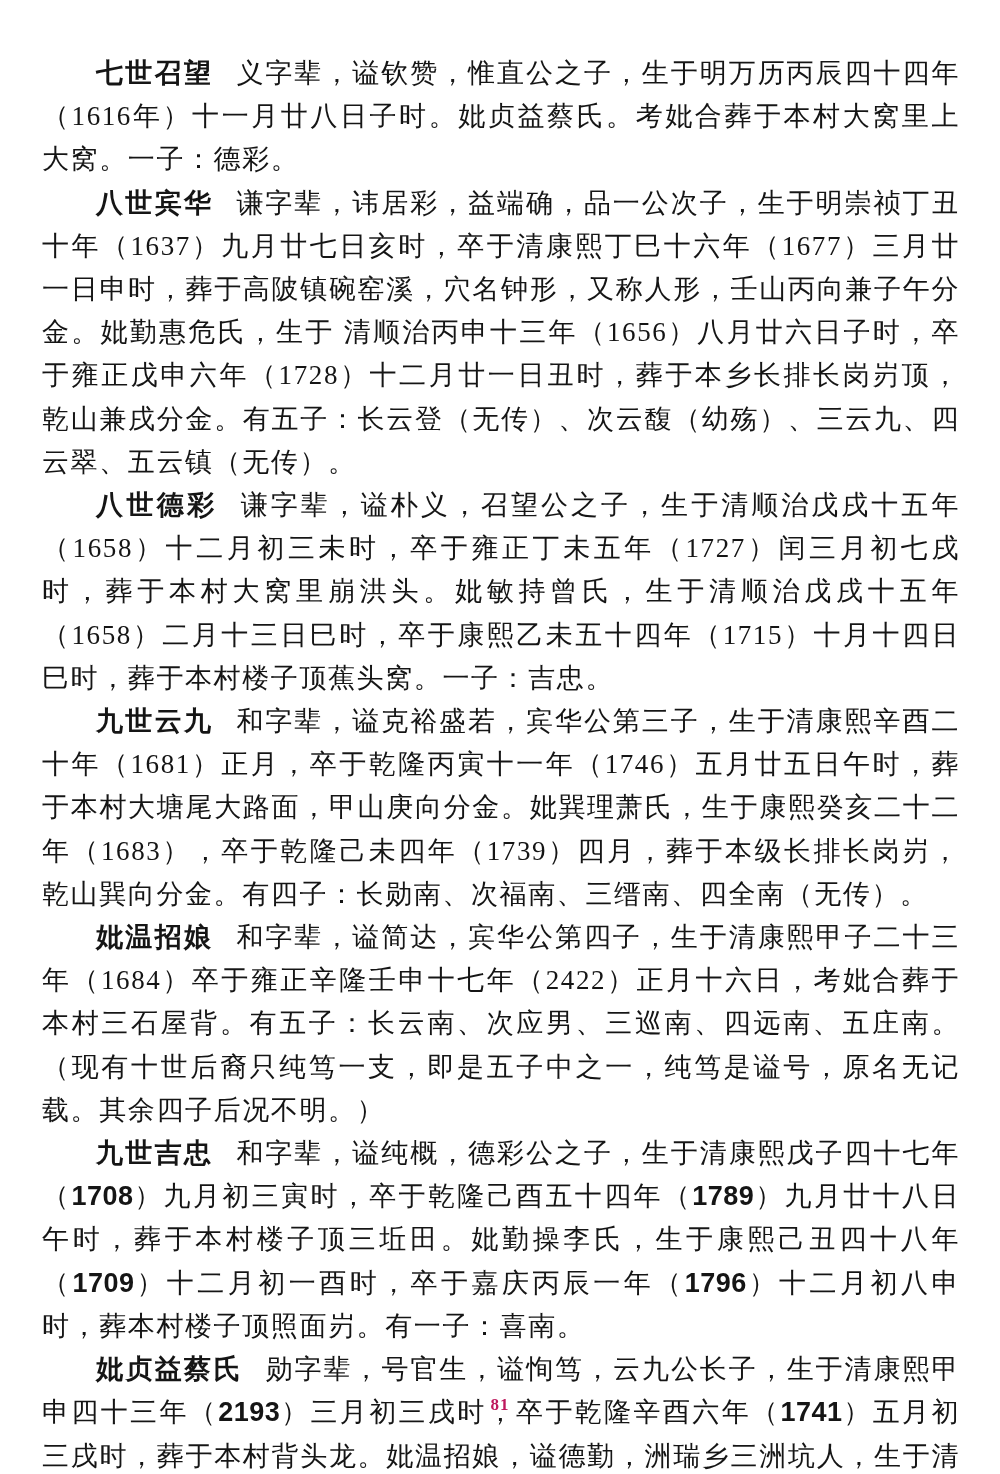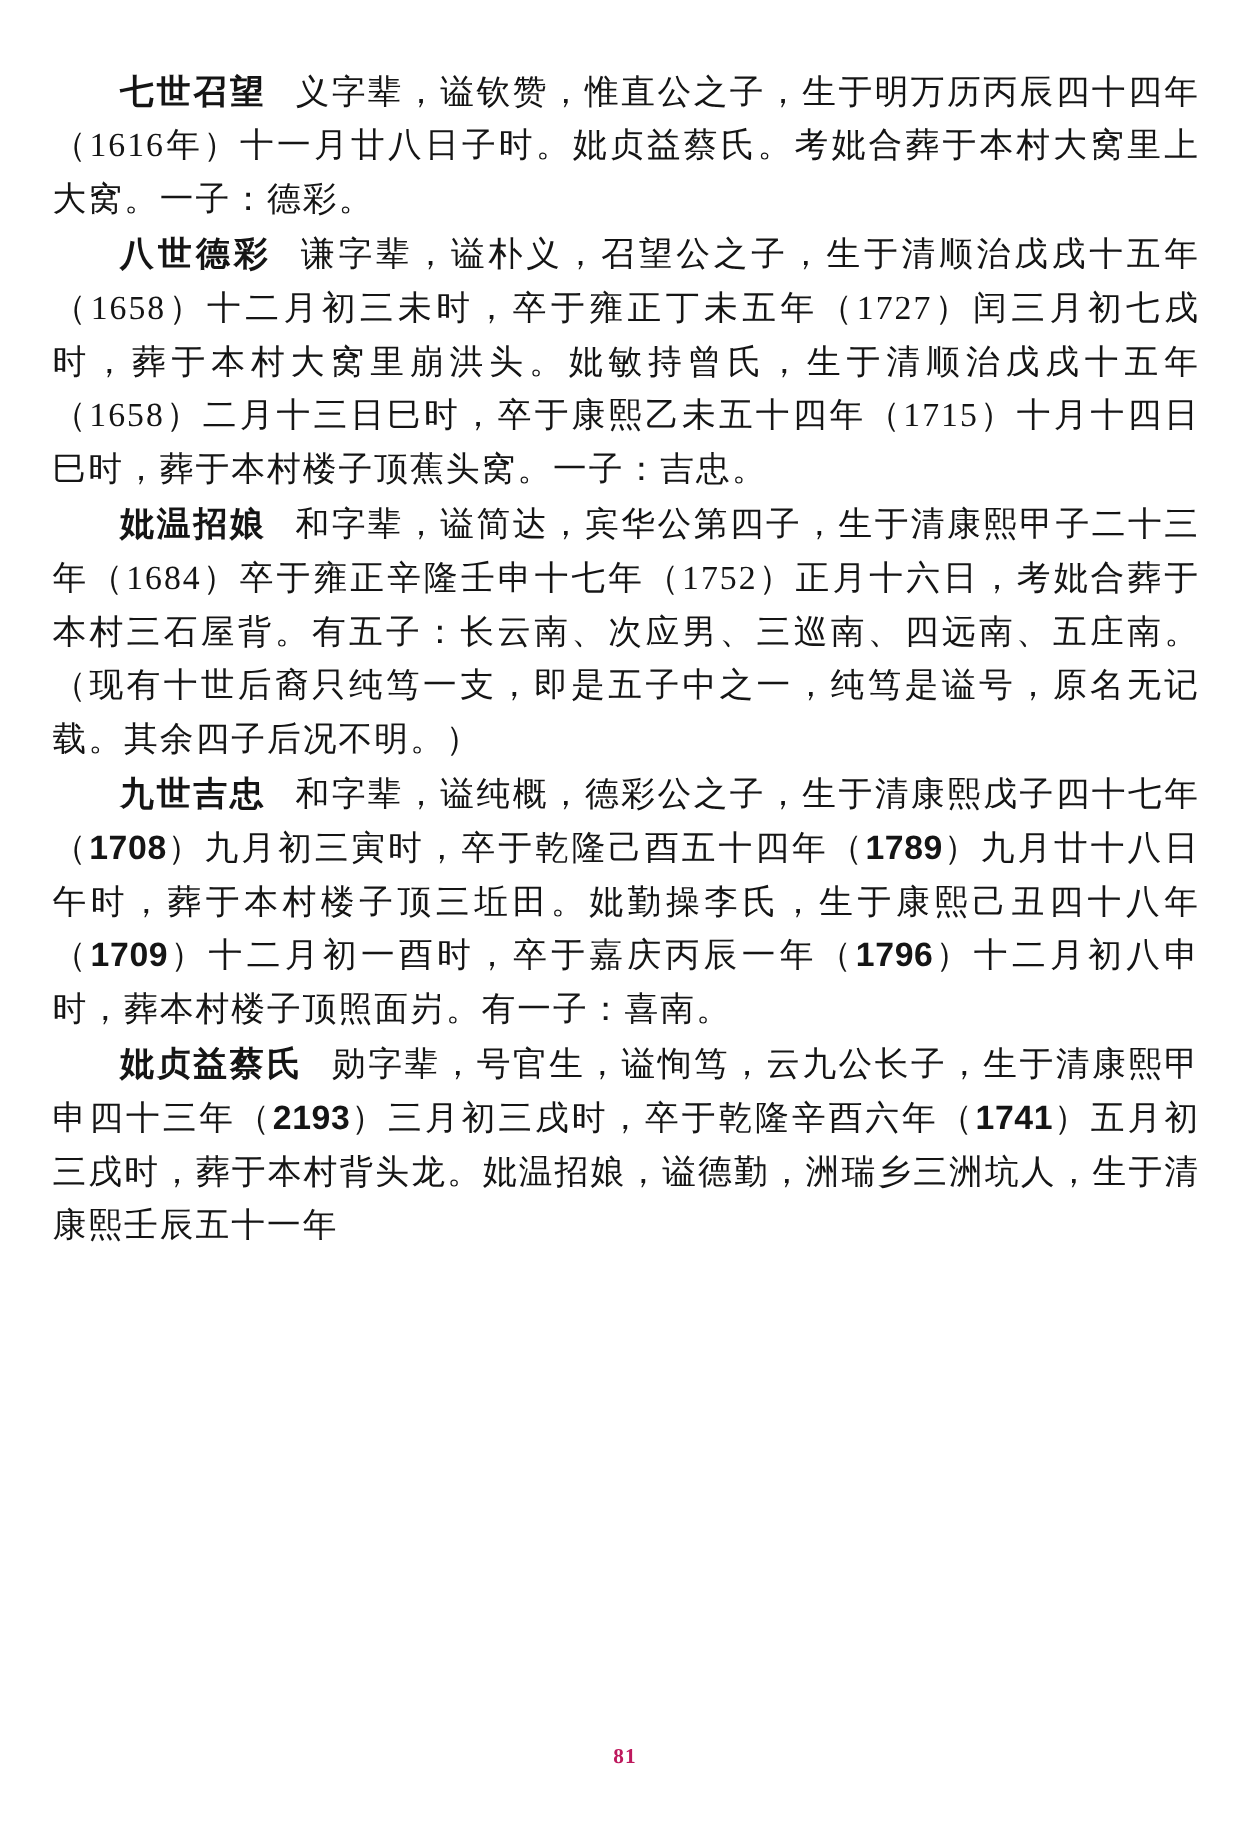--- a/index.html
+++ b/index.html
@@ -58,19 +58,21 @@
     letter-spacing: 1px;
     color: #be185d;
   }
 </style>
 </head>
 <body>
 
 <div class="page">
   <div class="text-block">
       <p class="para"><span class="heading">七世召望</span><span class="body-text">义字辈，谥钦赞，惟直公之子，生于明万历丙辰四十四年（1616年）十一月廿八日子时。妣贞益蔡氏。考妣合葬于本村大窝里上大窝。一子：德彩。</span></p>
+      <p class="para"><span class="heading">八世宾华</span><span class="body-text">谦字辈，讳居彩，益端确，品一公次子，生于明崇祯丁丑十年（1637）九月廿七日亥时，卒于清康熙丁巳十六年（1677）三月廿一日申时，葬于高陂镇碗窑溪，穴名钟形，又称人形，壬山丙向兼子午分金。妣勤惠危氏，生于 清顺治丙申十三年（1656）八月廿六日子时，卒于雍正戊申六年（1728）十二月廿一日丑时，葬于本乡长排长岗岃顶，乾山兼戌分金。有五子：长云登（无传）、次云馥（幼殇）、三云九、四云翠、五云镇（无传）。</span></p>
       <p class="para"><span class="heading">八世德彩</span><span class="body-text">谦字辈，谥朴义，召望公之子，生于清顺治戊戌十五年（1658）十二月初三未时，卒于雍正丁未五年（1727）闰三月初七戌时，葬于本村大窝里崩洪头。妣敏持曾氏，生于清顺治戊戌十五年（1658）二月十三日巳时，卒于康熙乙未五十四年（1715）十月十四日巳时，葬于本村楼子顶蕉头窝。一子：吉忠。</span></p>
-      <p class="para"><span class="heading">妣温招娘</span><span class="body-text">和字辈，谥简达，宾华公第四子，生于清康熙甲子二十三年（1684）卒于雍正辛隆壬申十七年（1752）正月十六日，考妣合葬于本村三石屋背。有五子：长云南、次应男、三巡南、四远南、五庄南。（现有十世后裔只纯笃一支，即是五子中之一，纯笃是谥号，原名无记载。其余四子后况不明。）</span></p>
+      <p class="para"><span class="heading">九世云九</span><span class="body-text">和字辈，谥克裕盛若，宾华公第三子，生于清康熙辛酉二十年（1681）正月，卒于乾隆丙寅十一年（1746）五月廿五日午时，葬于本村大塘尾大路面，甲山庚向分金。妣巽理萧氏，生于康熙癸亥二十二年（1683），卒于乾隆己未四年（1739）四月，葬于本级长排长岗岃，乾山巽向分金。有四子：长勋南、次福南、三缙南、四全南（无传）。</span></p>
+      <p class="para"><span class="heading">妣温招娘</span><span class="body-text">和字辈，谥简达，宾华公第四子，生于清康熙甲子二十三年（1684）卒于雍正辛隆壬申十七年（2422）正月十六日，考妣合葬于本村三石屋背。有五子：长云南、次应男、三巡南、四远南、五庄南。（现有十世后裔只纯笃一支，即是五子中之一，纯笃是谥号，原名无记载。其余四子后况不明。）</span></p>
       <p class="para"><span class="heading">九世吉忠</span><span class="body-text">和字辈，谥纯概，德彩公之子，生于清康熙戊子四十七年（</span><span class="year-sans">1708</span><span class="body-text">）九月初三寅时，卒于乾隆己酉五十四年（</span><span class="year-sans">1789</span><span class="body-text">）九月廿十八日午时，葬于本村楼子顶三坵田。妣勤操李氏，生于康熙己丑四十八年（</span><span class="year-sans">1709</span><span class="body-text">）十二月初一酉时，卒于嘉庆丙辰一年（</span><span class="year-sans">1796</span><span class="body-text">）十二月初八申时，葬本村楼子顶照面岃。有一子：喜南。</span></p>
       <p class="para"><span class="heading">妣贞益蔡氏</span><span class="body-text">勋字辈，号官生，谥恂笃，云九公长子，生于清康熙甲申四十三年（</span><span class="year-sans">2193</span><span class="body-text">）三月初三戌时，卒于乾隆辛酉六年（</span><span class="year-sans">1741</span><span class="body-text">）五月初三戌时，葬于本村背头龙。妣温招娘，谥德勤，洲瑞乡三洲坑人，生于清康熙壬辰五十一年</span></p>
     </div>
   <div class="page-number">81</div>
 </div>
 
 </body></html>

